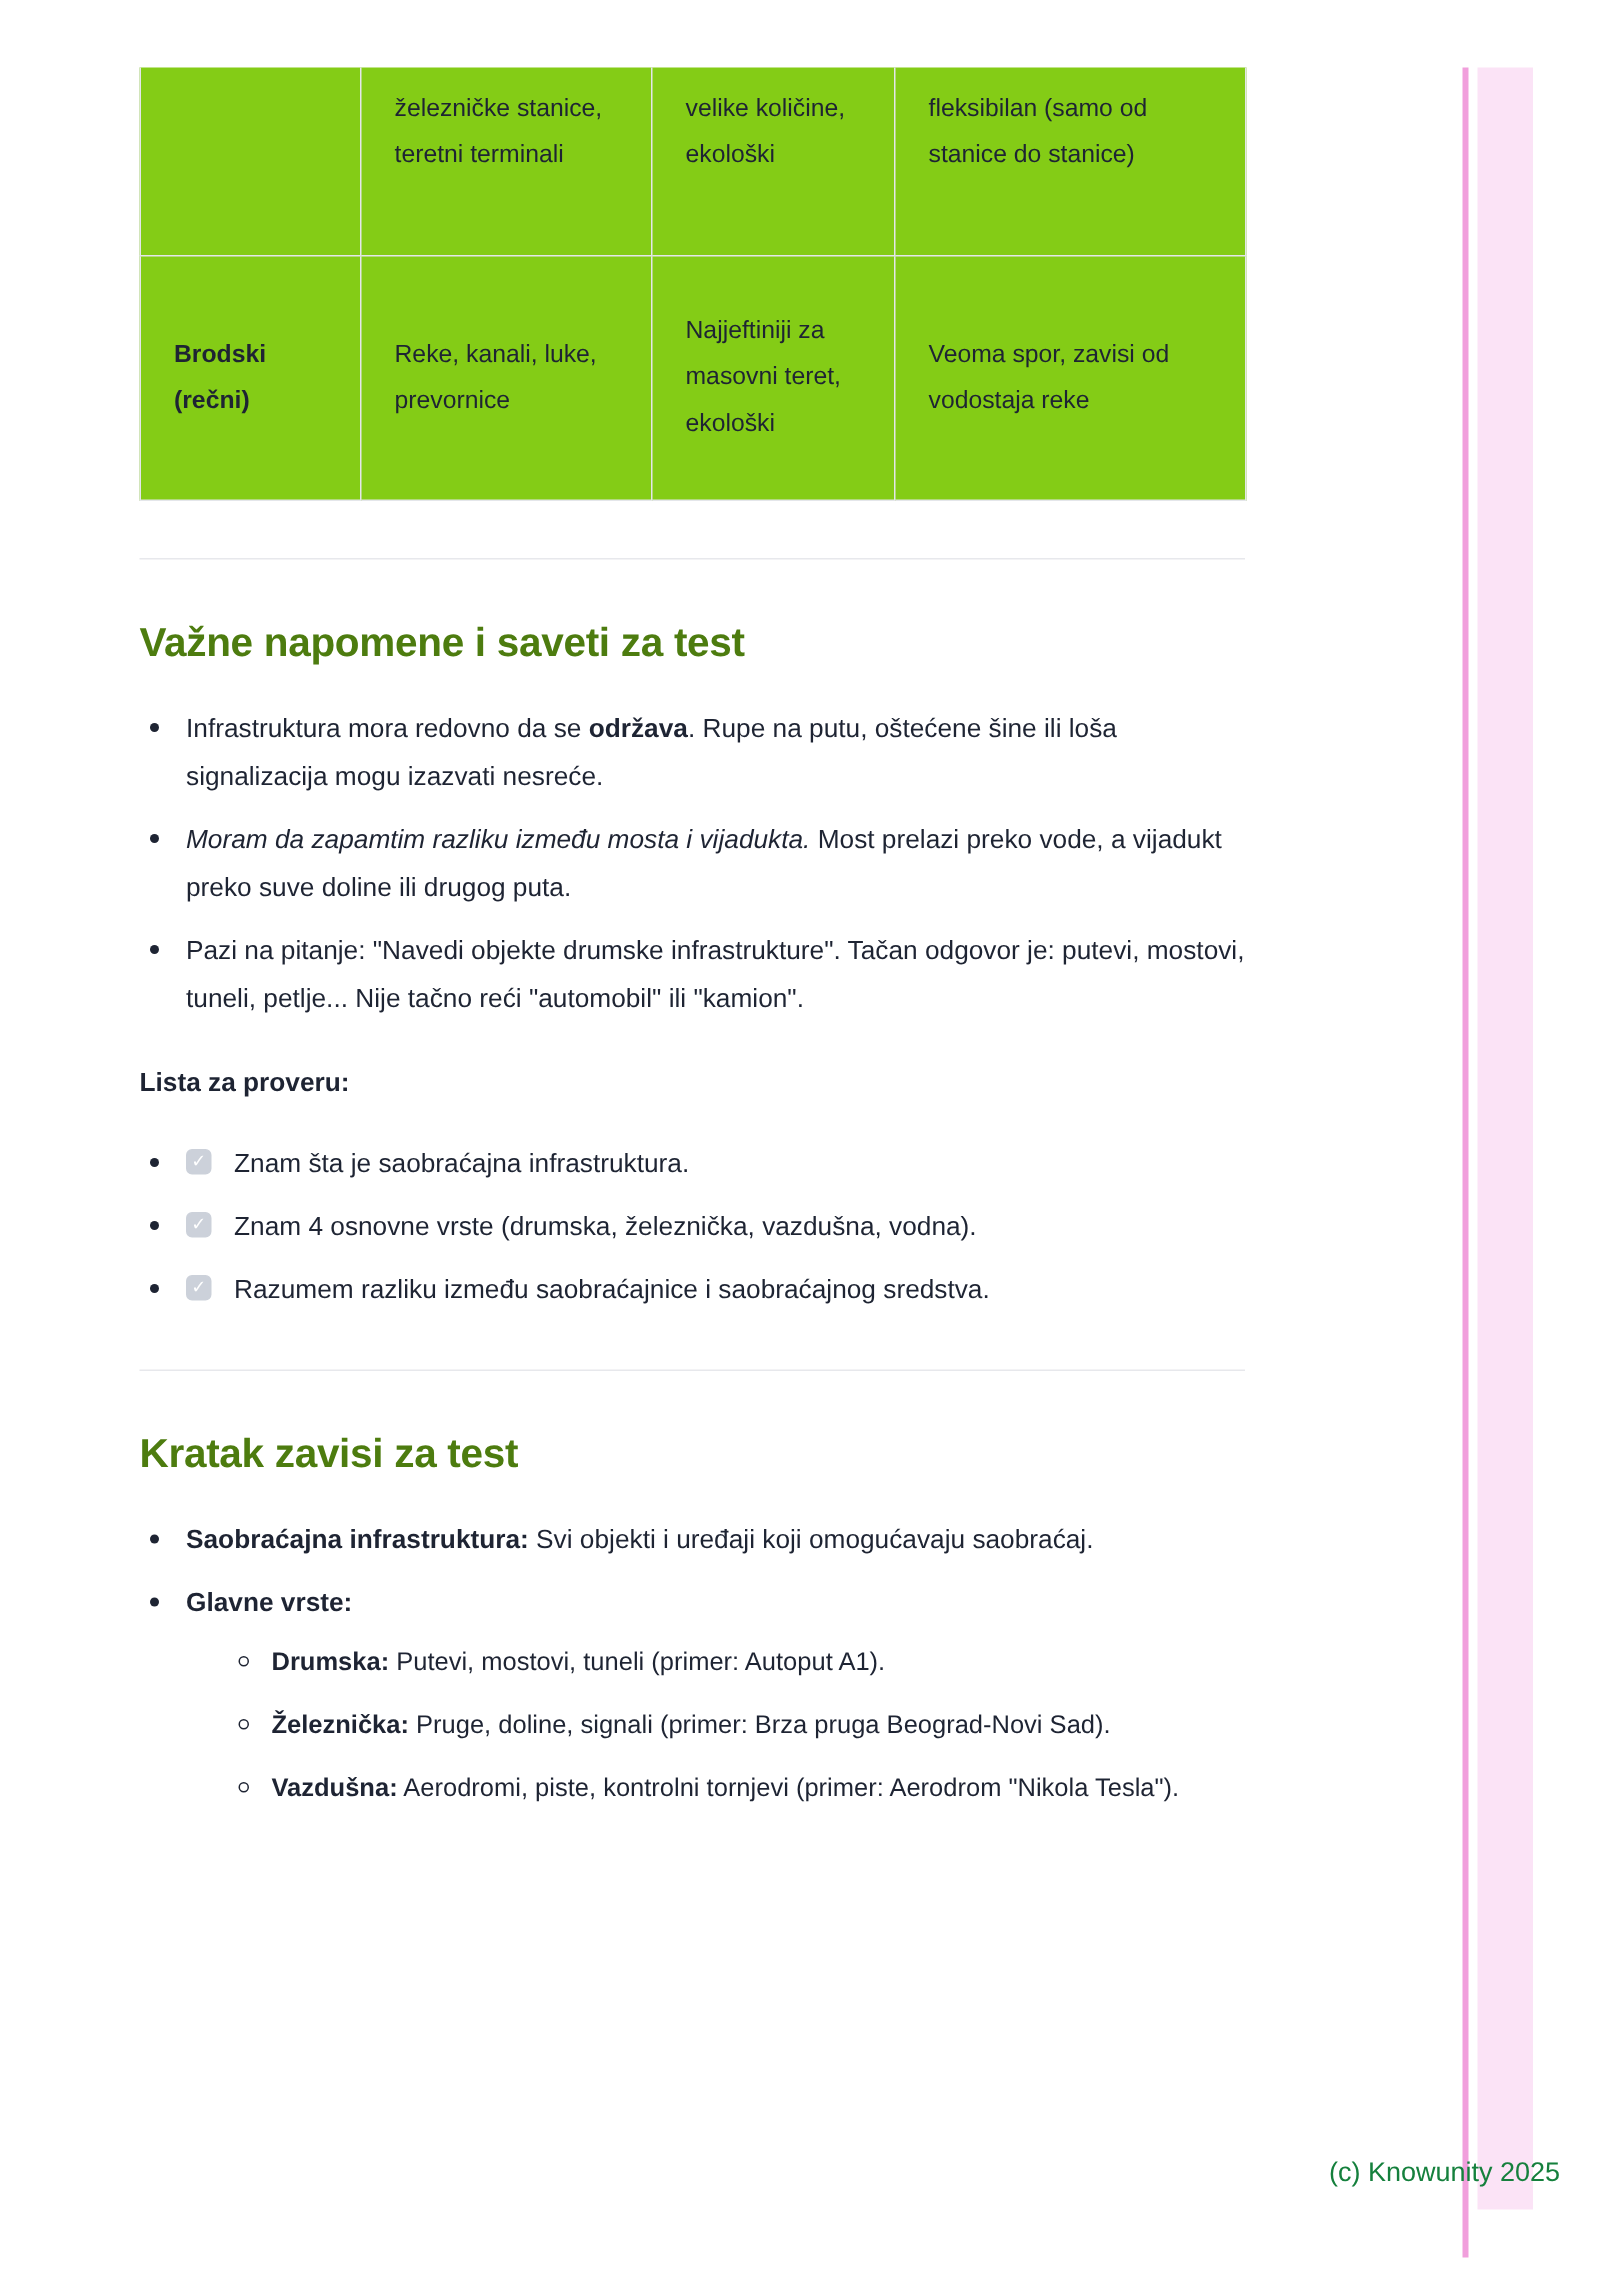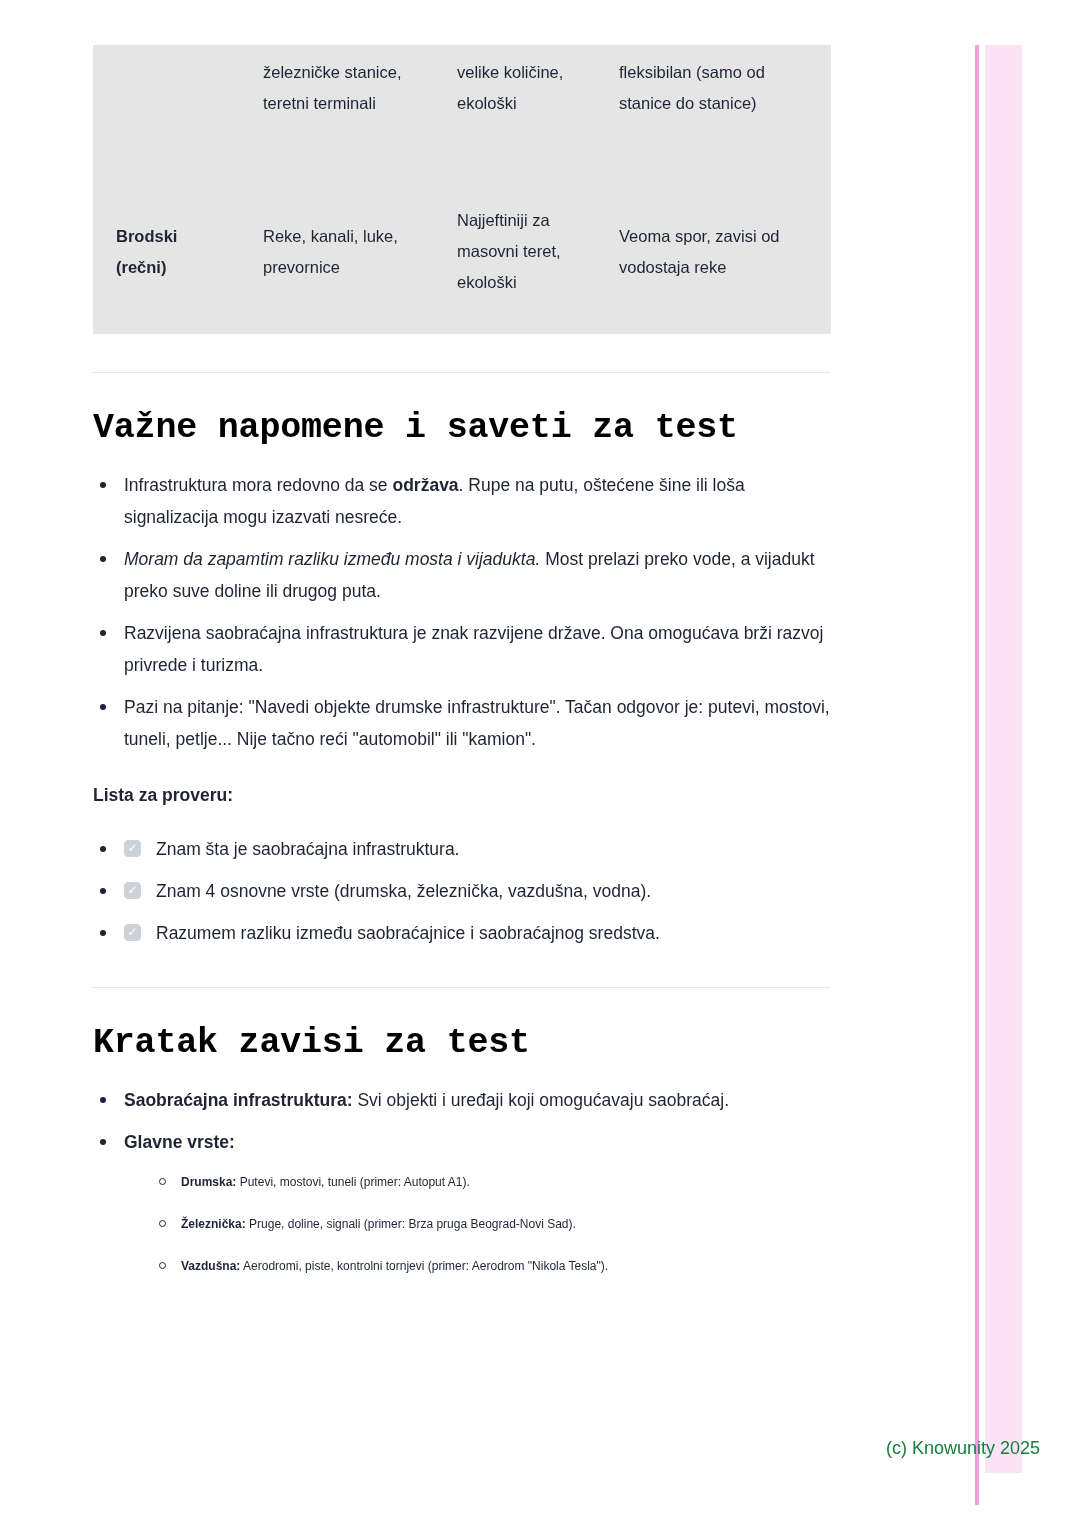--- a/index.html
+++ b/index.html
@@ -7,37 +7,37 @@
   body {
     background:#ffffff;
     font-family:"Liberation Sans","DejaVu Sans",sans-serif;
     color:#1e2433;
     position:relative;
     overflow:hidden;
   }
   .content { position:absolute; left:93px; top:45px; width:737px; }
 
   
-  .info-table { border-collapse:collapse; width:737px; table-layout:fixed; background:#e5e5e5; }
+  .info-table { border-collapse:collapse; width:737px; table-layout:fixed; background:#84cc16; }
   .info-table .w1 { width:147px; } .info-table .w2 { width:194px; }
   .info-table .w3 { width:162px; } .info-table .w4 { width:234px; }
   .cell {
     border:1px solid #e4e6ea; padding:10px 26px 10px 22px;
     font-size:16.5px; line-height:31px; vertical-align:middle; color:#1e2433;
   }
   tr.cut { height:125px; }
   tr.cut .cell { border-top:none; vertical-align:top; padding-top:12px; }
   tr.full { height:163px; }
   .cell.mode { font-weight:700; }
 
   .divider { border:none; border-top:1px solid #e7e8ec; margin:38px 0 0 0; height:0; }
 
   h2.section-title {
-    color:#000000; font-size:35px; line-height:34px;
-    margin:38px 0 24px 0; font-weight:700; letter-spacing:-0.2px;font-family:Liberation Mono, monospace;
+    color:#4d7c0f; font-size:27px; line-height:34px;
+    margin:38px 0 24px 0; font-weight:700; letter-spacing:-0.2px;
   }
 
   ul.bullets { list-style:none; }
   ul.bullets > li {
     position:relative; padding-left:31px; margin-bottom:10px;
     font-size:17.5px; line-height:32px;
   }
   ul.bullets > li::before {
     content:""; position:absolute; left:7px; top:13px;
     width:6px; height:6px; border-radius:50%; background:#1e2433;
@@ -52,21 +52,21 @@
     border:1.5px solid #d7dae0; background:#fff; vertical-align:-2px;
     margin-right:15px; position:relative;
   }
   .checkbox[data-state="checked"] { background:#ccd1da; border-color:#ccd1da; }
   .checkbox[data-state="checked"]::after {
     content:"\2713"; position:absolute; left:0; top:0; right:0; bottom:0;
     color:#ffffff; font-size:12px; line-height:15px; text-align:center; font-weight:700;
   }
 
   ul.sub { list-style:none; margin-top:8px; }
-  ul.sub > li { position:relative; padding-left:24px; margin:0 0 10px 33px; font-size:12px; line-height:32px; }
+  ul.sub > li { position:relative; padding-left:24px; margin:0 0 10px 33px; font-size:17px; line-height:32px; }
   ul.sub > li::before {
     content:""; position:absolute; left:2px; top:12px;
     width:5px; height:5px; border-radius:50%;
     border:1.5px solid #1e2433; background:transparent;
   }
 
   .side-line { position:absolute; left:975px; top:45px; width:4px; height:1460px; background:#f19fdc; }
   .side-band { position:absolute; left:985px; top:45px; width:37px; height:1428px; background:#fbe3f6; }
   .copyright { position:absolute; left:886px; top:1438px; font-size:18px; color:#15803d; z-index:2; }
 </style>
@@ -101,23 +101,20 @@
   <hr class="divider">
 
   <h2 class="section-title">Važne napomene i saveti za test</h2>
 
   <ul class="bullets">
     <li>
       <span>Infrastruktura mora redovno da se </span><span class="b">održava</span><span>. Rupe na putu, oštećene šine ili loša signalizacija mogu izazvati nesreće.</span>
     </li>
     <li>
       <span class="italic">Moram da zapamtim razliku između mosta i vijadukta.</span><span> Most prelazi preko vode, a vijadukt preko suve doline ili drugog puta.</span>
-    </li>
-    <li>
-      <span>Razvijena saobraćajna infrastruktura je znak razvijene države. Ona omogućava brži razvoj privrede i turizma.</span>
     </li>
     <li>
       <span>Pazi na pitanje: "Navedi objekte drumske infrastrukture". Tačan odgovor je: putevi, mostovi, tuneli, petlje... Nije tačno reći "automobil" ili "kamion".</span>
     </li>
   </ul>
 
   <div class="check-heading">Lista za proveru:</div>
 
   <ul class="bullets">
     <li>

